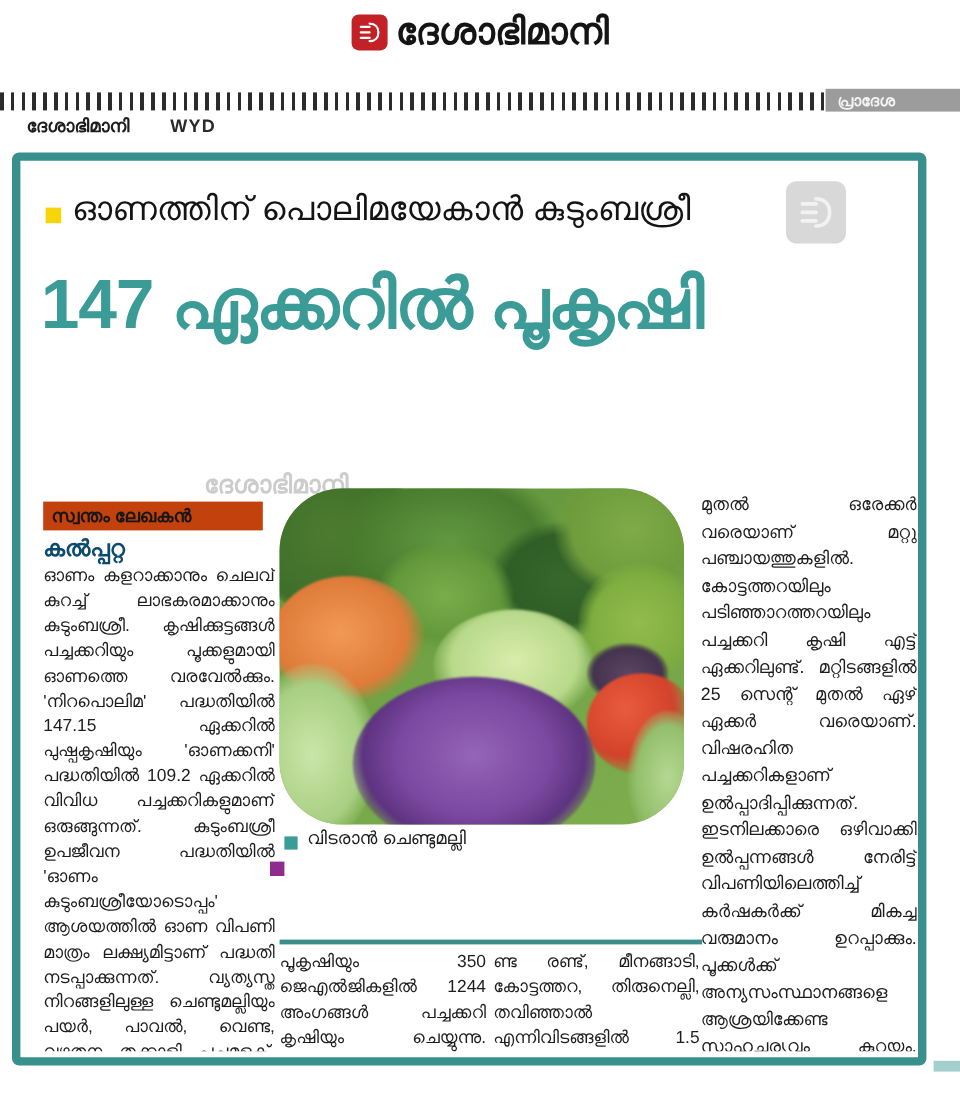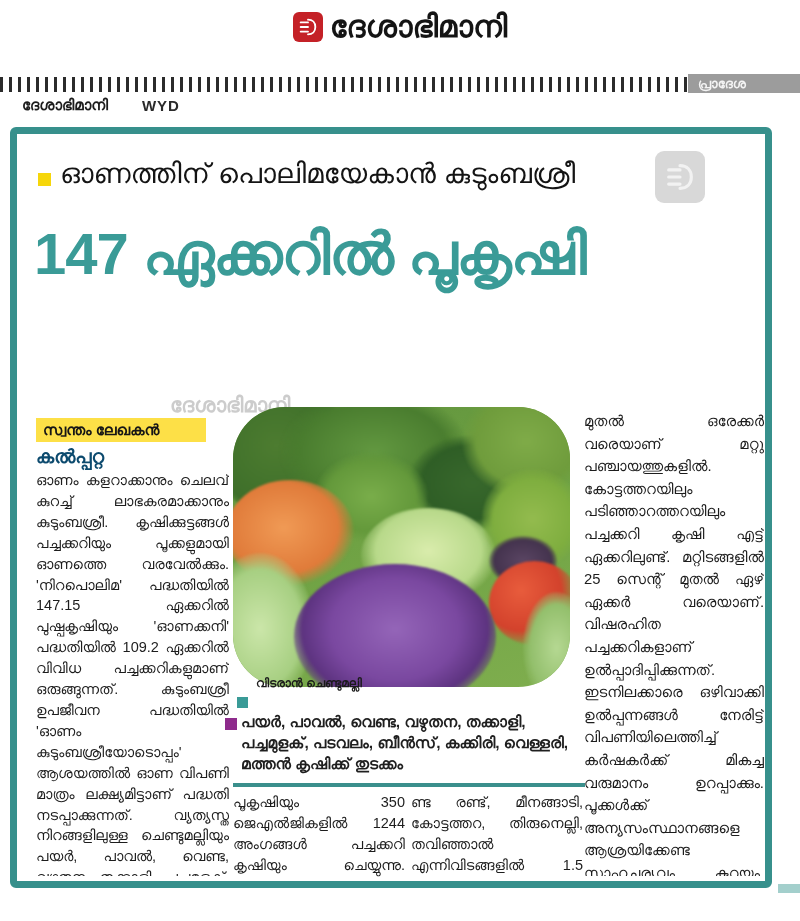--- a/index.html
+++ b/index.html
@@ -39,21 +39,21 @@
   .corner-logo svg { width:34px; height:34px; }
 
   
   .headline { position:absolute; left:34px; top:208px; width:732px; color:#3a9b97; font-weight:700; letter-spacing:-1px; }
   .headline .hl { display:block; font-size:58px; line-height:92px; white-space:nowrap; overflow:hidden; }
 
   
   .watermark { position:absolute; left:170px; top:393px; font-size:21px; font-weight:700; color:#cccccc; }
 
   
-  .byline-strip { position:absolute; left:36px; top:418px; width:170px; height:24px; background:#fde047;
+  .byline-strip { position:absolute; left:36px; top:418px; width:183px; height:24px; background:#c2410c;
     font-size:15px; font-weight:800; color:#161616; display:flex; align-items:center; padding-left:7px; }
   .dateline { position:absolute; left:36px; top:447px; font-size:19px; font-weight:800; color:#0c4a6e;font-family:Liberation Mono, monospace; }
 
   
   .body-text { color:#1d1d1d; text-align:justify; overflow:hidden; overflow-wrap:anywhere; }
   .col-left { position:absolute; left:36px; top:470px; width:193px; height:406px; font-size:14.5px; line-height:20.9px; }
   .col-right { position:absolute; left:584px; top:410px; width:180px; height:466px; font-size:14.8px; line-height:22.6px; }
   .mid-col { position:absolute; top:792px; width:172px; height:86px; font-size:14.5px; line-height:21px; }
   .mid-col1 { left:233px; } .mid-col2 { left:411px; }
   .mid-rule { position:absolute; left:233px; top:783px; width:352px; height:4px; background:#3a8f8c; }
@@ -71,21 +71,21 @@
   .b-cabbage   { left:38%; top:36%;  width:40%; height:34%; background:radial-gradient(ellipse at 50% 45%, #d9ecac 0%, #b8d98a 55%, rgba(184,217,138,0) 74%); }
   .b-bananas   { left:74%; top:22%;  width:30%; height:36%; background:radial-gradient(ellipse at 50% 50%, #93bb4e 0%, #7fae3f 55%, rgba(127,174,63,0) 74%); }
   .b-beets     { left:76%; top:46%;  width:20%; height:18%; background:radial-gradient(ellipse at 50% 50%, #5a4563 0%, #44334e 60%, rgba(68,51,78,0) 75%); }
   .b-tomatoes  { left:76%; top:55%;  width:27%; height:30%; background:radial-gradient(circle at 35% 35%, #e85c3c 0%, #d3422c 50%, rgba(211,66,44,0) 72%); }
   .b-eggplant  { left:18%; top:56%;  width:60%; height:52%; background:radial-gradient(ellipse at 50% 45%, #9465b8 0%, #7a48a0 45%, #5d3380 65%, rgba(93,51,128,0) 78%); }
   .b-cuke-bl   { left:-8%; top:52%;  width:32%; height:54%; background:radial-gradient(ellipse at 50% 50%, #cbe6a9 0%, #a7cf82 55%, rgba(167,207,130,0) 74%); }
   .b-cuke-br   { left:86%; top:66%;  width:20%; height:40%; background:radial-gradient(ellipse at 50% 50%, #b5d892 0%, #93bf6c 55%, rgba(147,191,108,0) 75%); }
 
   
   .cap1-bullet { position:absolute; left:237px; top:697px; width:11px; height:11px; background:#3a9b97; }
-  .cap1-text { position:absolute; left:256px; top:676px; font-size:12px; font-weight:700; color:#1a1a1a; white-space:nowrap; }
+  .cap1-text { position:absolute; left:256px; top:690px; font-size:15px; font-weight:400; color:#1a1a1a; white-space:nowrap; }
   .cap2-bullet { position:absolute; left:225px; top:718px; width:12px; height:12px; background:#8e2b8c; }
   .cap2-text { position:absolute; left:241px; top:711px; width:344px; font-size:15.5px; line-height:21px; font-weight:800; color:#1f1f1f; overflow:hidden; }
 </style>
 </head>
 <body>
 
 <div class="page">
 
   <div class="masthead">
     <div class="logo-row">
@@ -149,21 +149,20 @@
     <div class="blob b-beets"></div>
     <div class="blob b-tomatoes"></div>
     <div class="blob b-cuke-bl"></div>
     <div class="blob b-cuke-br"></div>
     <div class="blob b-eggplant"></div>
   </div>
 
   <span class="cap1-bullet"></span>
   <div class="cap1-text">വിടരാൻ ചെണ്ടുമല്ലി</div>
   <span class="cap2-bullet"></span>
-  <div class="cap2-text">പയർ, പാവൽ, വെണ്ട, വഴുതന, തക്കാളി, പച്ചമുളക്, പടവലം, ബീൻസ്, കക്കിരി, വെള്ളരി, മത്തൻ കൃഷിക്ക് തുടക്കം</div>
 
   <div class="mid-rule"></div>
   <div class="body-text mid-col mid-col1">പൂകൃഷിയും 350 ജെഎൽജികളിൽ 1244 അംഗങ്ങൾ പച്ചക്കറി കൃഷിയും ചെയ്യുന്നു. ബത്തേരിയിൽ അഞ്ച് ഏക്കർ, വെള്ളമു</div>
   <div class="body-text mid-col mid-col2">ണ്ട രണ്ട്, മീനങ്ങാടി, കോട്ടത്തറ, തിരുനെല്ലി, തവിഞ്ഞാൽ എന്നിവിടങ്ങളിൽ 1.5 ഏക്കറിലും പൂകൃഷിയിറക്കി. 50 സെന്റ്</div>
 
   <div class="body-text col-right">മുതൽ ഒരേക്കർ വരെയാണ് മറ്റു പഞ്ചായത്തുകളിൽ. കോട്ടത്തറയിലും പടിഞ്ഞാറത്തറയിലും പച്ചക്കറി കൃഷി എട്ട് ഏക്കറിലുണ്ട്. മറ്റിടങ്ങളിൽ 25 സെന്റ് മുതൽ ഏഴ് ഏക്കർ വരെയാണ്. വിഷരഹിത പച്ചക്കറികളാണ് ഉൽപ്പാദിപ്പിക്കുന്നത്. ഇടനിലക്കാരെ ഒഴിവാക്കി ഉൽപ്പന്നങ്ങൾ നേരിട്ട് വിപണിയിലെത്തിച്ച് കർഷകർക്ക് മികച്ച വരുമാനം ഉറപ്പാക്കും. പൂക്കൾക്ക് അന്യസംസ്ഥാനങ്ങളെ ആശ്രയിക്കേണ്ട സാഹചര്യവും കുറയും. കർഷകർക്ക് ഉൽപ്പാദനം വർധിപ്പിക്കുന്നതിന് സാങ്കേതിക സഹായം ഉൾപ്പെടെയുള്ള പിന്തുണ കുടുംബശ്രീ നൽകുന്നുണ്ട്. പരമാവധി വിപണന സാധ്യതകളും ഒരുക്കും. മികച്ച ഉൽപ്പാദനവും ഉൽപ്പന്നങ്ങളുടെ വിപണനക്ഷമതയും ഉറപ്പാക്കുന്നതിന് കുടുംബശ്രീയുടെ പിന്തുണ ലഭ്യമാക്കും. കർഷക വനിതകൾക്ക് കൂടുതൽ തൊഴിലവസരം ലഭ്യമാക്കുകയെന്നതും പദ്ധതിയുടെ ലക്ഷ്യമാണ്.</div>
 
 </div>
 
 </body></html>

